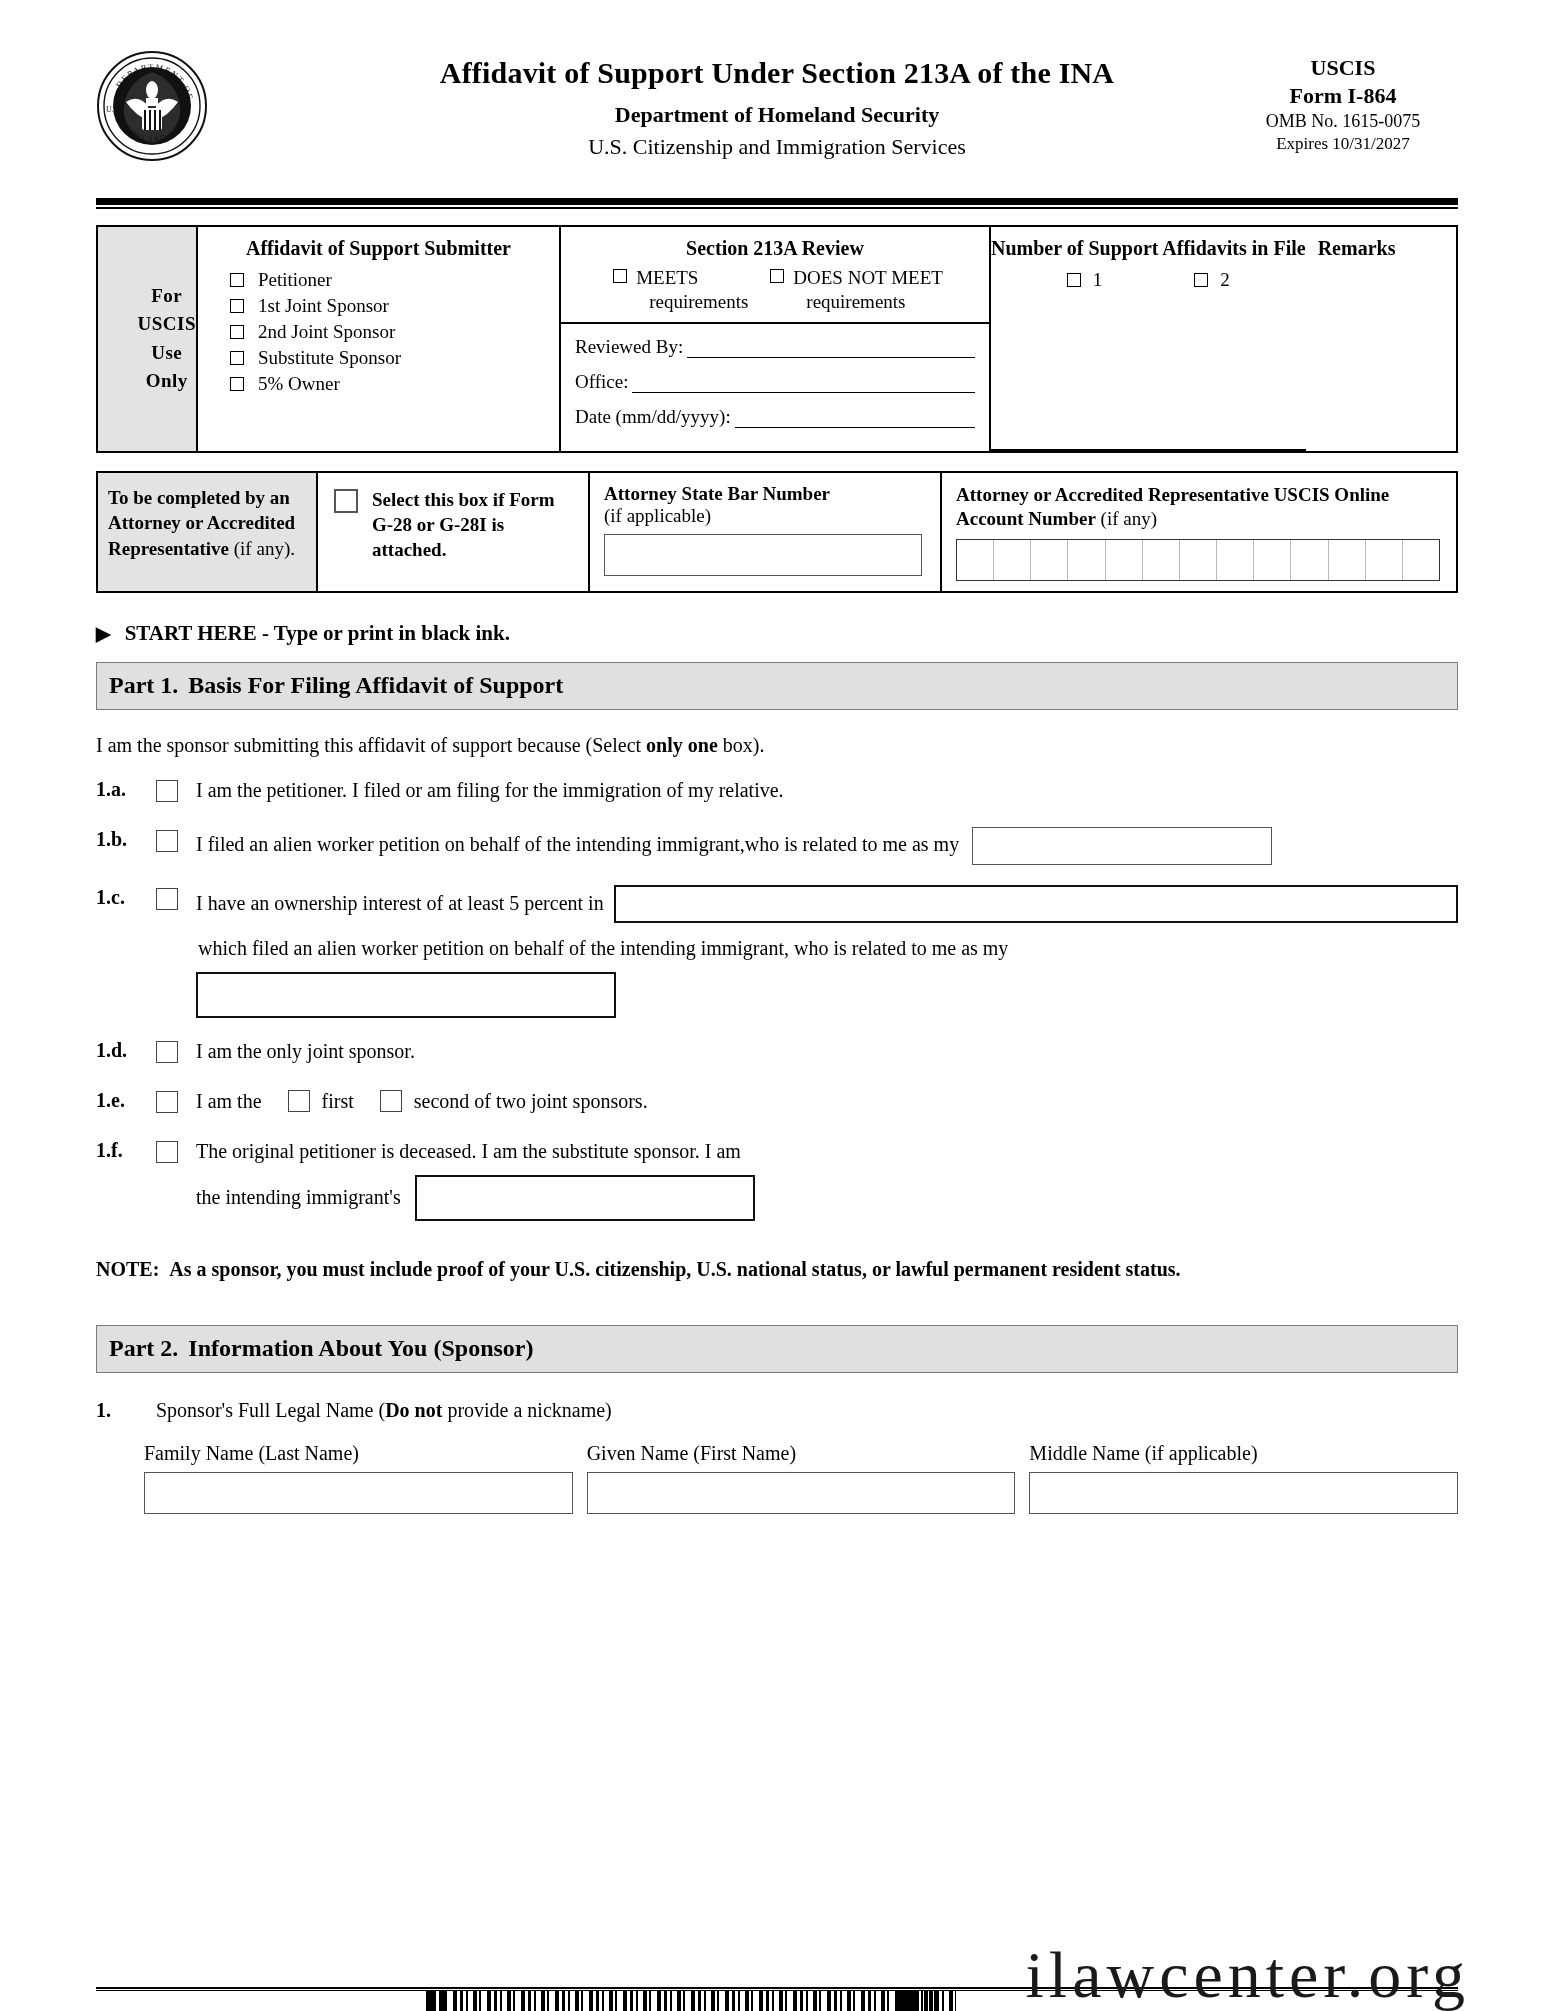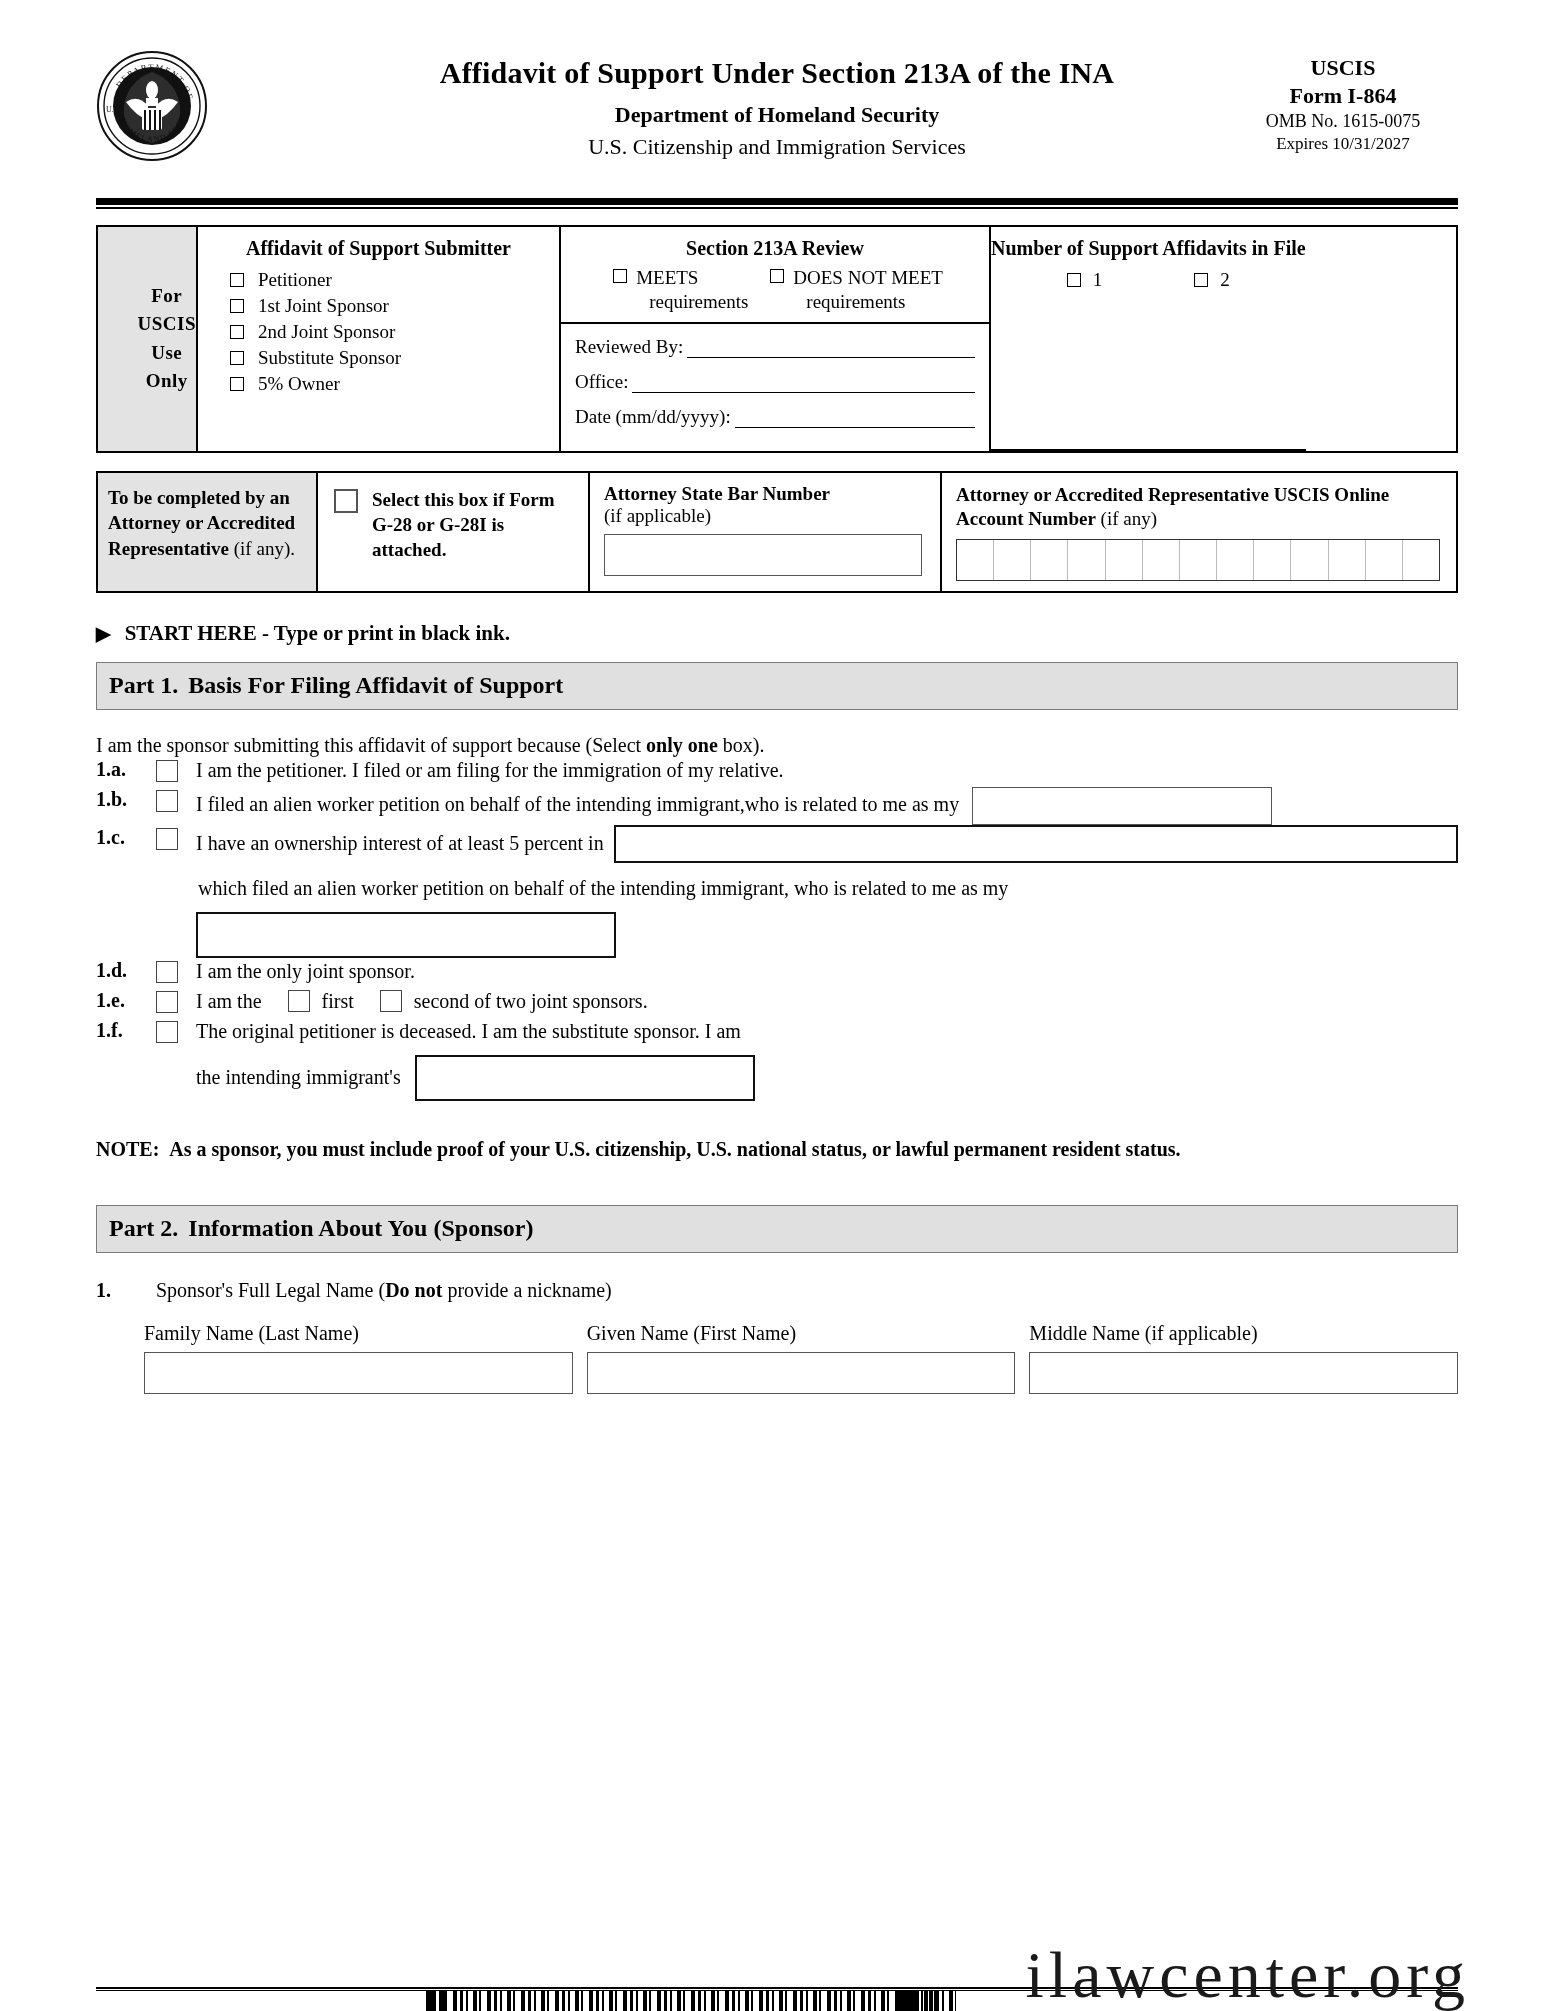--- a/index.html
+++ b/index.html
@@ -85,21 +85,21 @@
   .starthere .tri { margin-right:14px; font-size:19px; }
 
   
   .part-banner { margin:16px 96px 0 96px; background:#e0e0e0; border:1.5px solid #7a7a7a;
                  font-weight:bold; font-size:24px; padding:9px 12px 10px 12px; }
   .part-banner .num { margin-right:10px; }
 
   
   .content { margin:0 96px; }
   .intro { font-size:20px; margin-top:24px; }
-  .qrow { display:flex; font-size:20px; align-items:flex-start; }
+  .qrow { display:flex; margin-top:20px; font-size:20px; align-items:flex-start; }
   .qnum { width:60px; font-weight:bold; flex-shrink:0; padding-top:1px; }
   .qcb { width:40px; flex-shrink:0; padding-top:3px; }
   .qtext { flex:1; line-height:1.35; }
   .inline-box { display:inline-block; vertical-align:middle; border:1.5px solid #555;
                 background:#fff; height:38px; }
   .darkbox { border:2px solid #111; }
   .note { margin-top:34px; font-size:20px; font-weight:bold; line-height:1.4; }
 
   .p2num { display:flex; margin-top:26px; font-size:20px; }
   .p2num .n { width:60px; font-weight:bold; }
@@ -253,20 +253,23 @@
           <div class="o">
             <span class="cb"></span>
             <span>1</span>
           </div>
           <div class="o">
             <span class="cb"></span>
             <span>2</span>
           </div>
         </div>
       </div>
+      <div class="remarks">
+        <div class="hd">Remarks</div>
+      </div>
     </div>
   </div>
 
   <div class="atty">
     <div class="atty-lab">
       <span>To be completed by an Attorney or Accredited Representative</span><span class="reg"> (if any).</span>
     </div>
     <div class="atty-g28">
       <span class="cbwrap"><span class="cb big"></span></span>
       <span class="t">Select this box if Form G-28 or G-28I is attached.</span>

